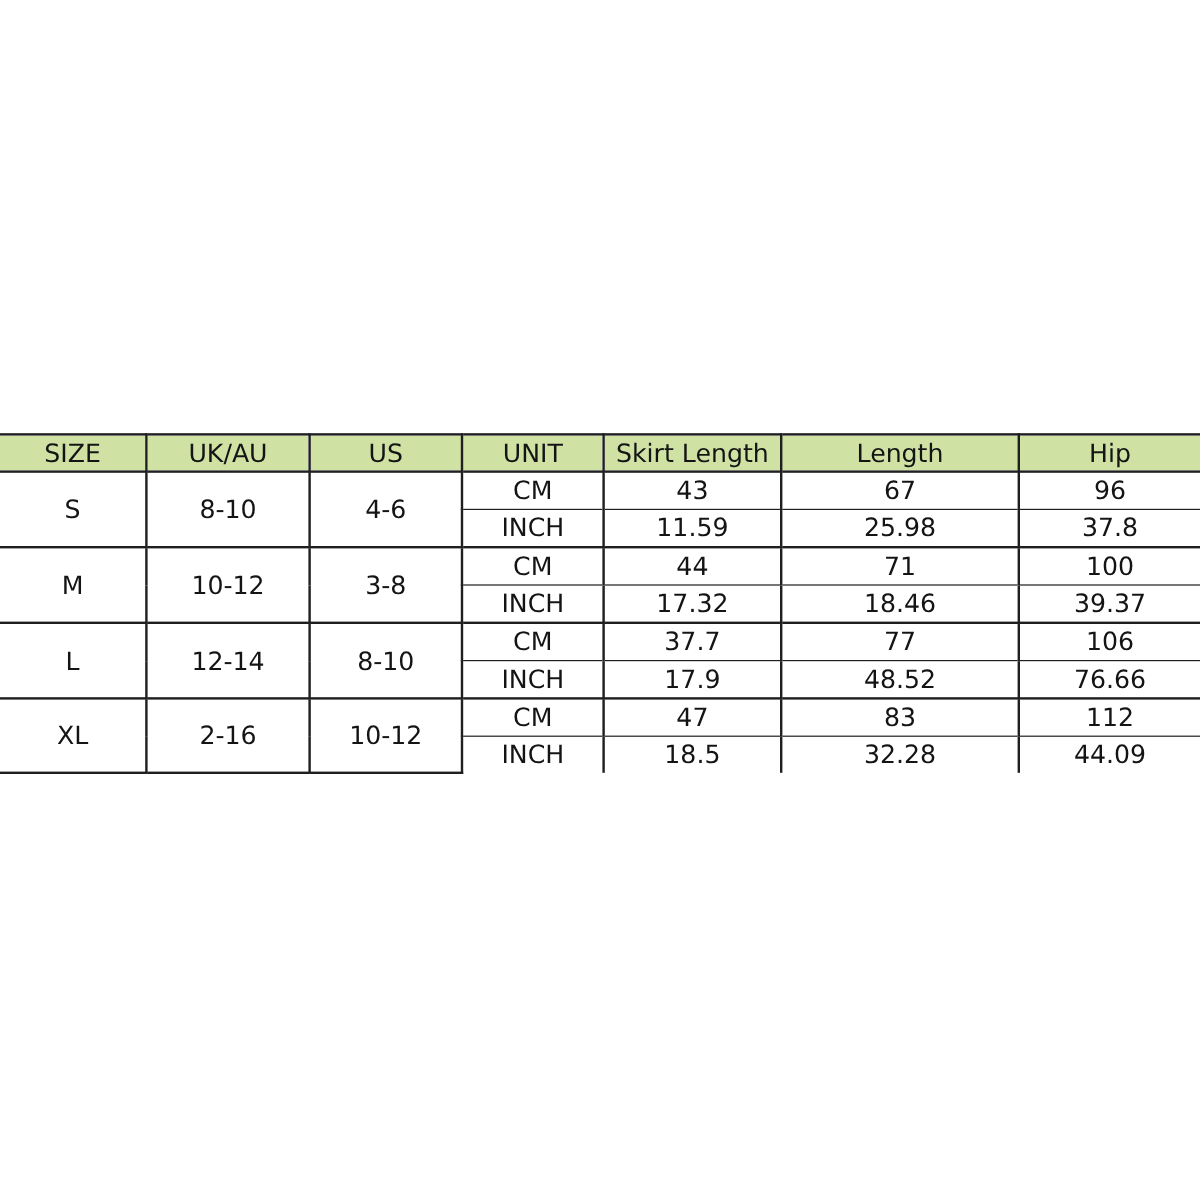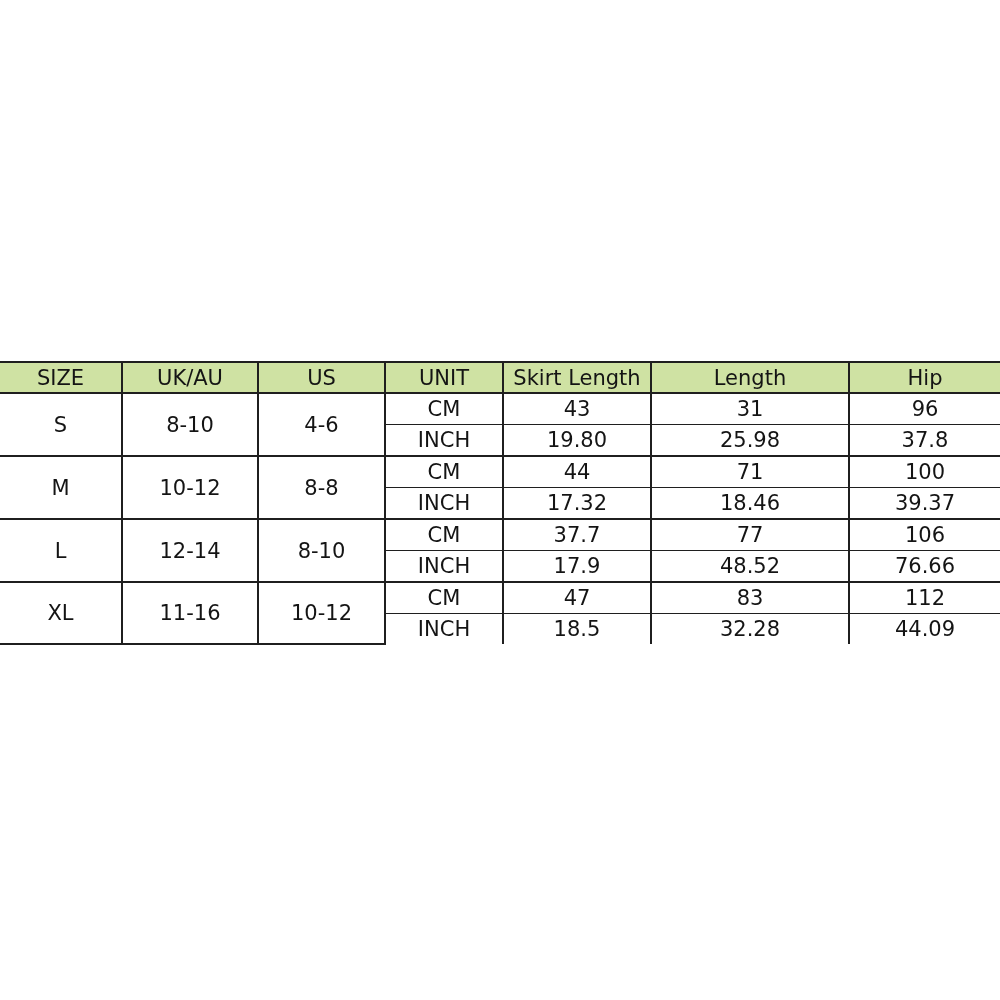--- a/index.html
+++ b/index.html
@@ -82,34 +82,34 @@
       </tr>
     </thead>
     <tbody>
 
       <tr class="row-cm">
         <td class="edge-left" rowspan="2">S</td>
         <td rowspan="2">8-10</td>
         <td rowspan="2">4-6</td>
         <td class="sub">CM</td>
         <td class="sub">43</td>
-        <td class="sub">31</td>
+        <td class="sub">67</td>
         <td class="sub edge-right">96</td>
       </tr>
       <tr class="row-inch">
         <td class="sub">INCH</td>
-        <td class="sub">19.80</td>
+        <td class="sub">11.59</td>
         <td class="sub">25.98</td>
         <td class="sub edge-right">37.8</td>
       </tr>
 
       <tr class="row-cm">
         <td class="edge-left" rowspan="2">M</td>
         <td rowspan="2">10-12</td>
-        <td rowspan="2">8-8</td>
+        <td rowspan="2">3-8</td>
         <td class="sub">CM</td>
         <td class="sub">44</td>
         <td class="sub">71</td>
         <td class="sub edge-right">100</td>
       </tr>
       <tr class="row-inch">
         <td class="sub">INCH</td>
         <td class="sub">17.32</td>
         <td class="sub">18.46</td>
         <td class="sub edge-right">39.37</td>
@@ -126,21 +126,21 @@
       </tr>
       <tr class="row-inch">
         <td class="sub">INCH</td>
         <td class="sub">17.9</td>
         <td class="sub">48.52</td>
         <td class="sub edge-right">76.66</td>
       </tr>
 
       <tr class="row-cm">
         <td class="edge-left" rowspan="2">XL</td>
-        <td rowspan="2">11-16</td>
+        <td rowspan="2">2-16</td>
         <td rowspan="2">10-12</td>
         <td class="sub">CM</td>
         <td class="sub">47</td>
         <td class="sub">83</td>
         <td class="sub edge-right">112</td>
       </tr>
       <tr class="row-inch row-last">
         <td class="sub">INCH</td>
         <td class="sub">18.5</td>
         <td class="sub">32.28</td>

